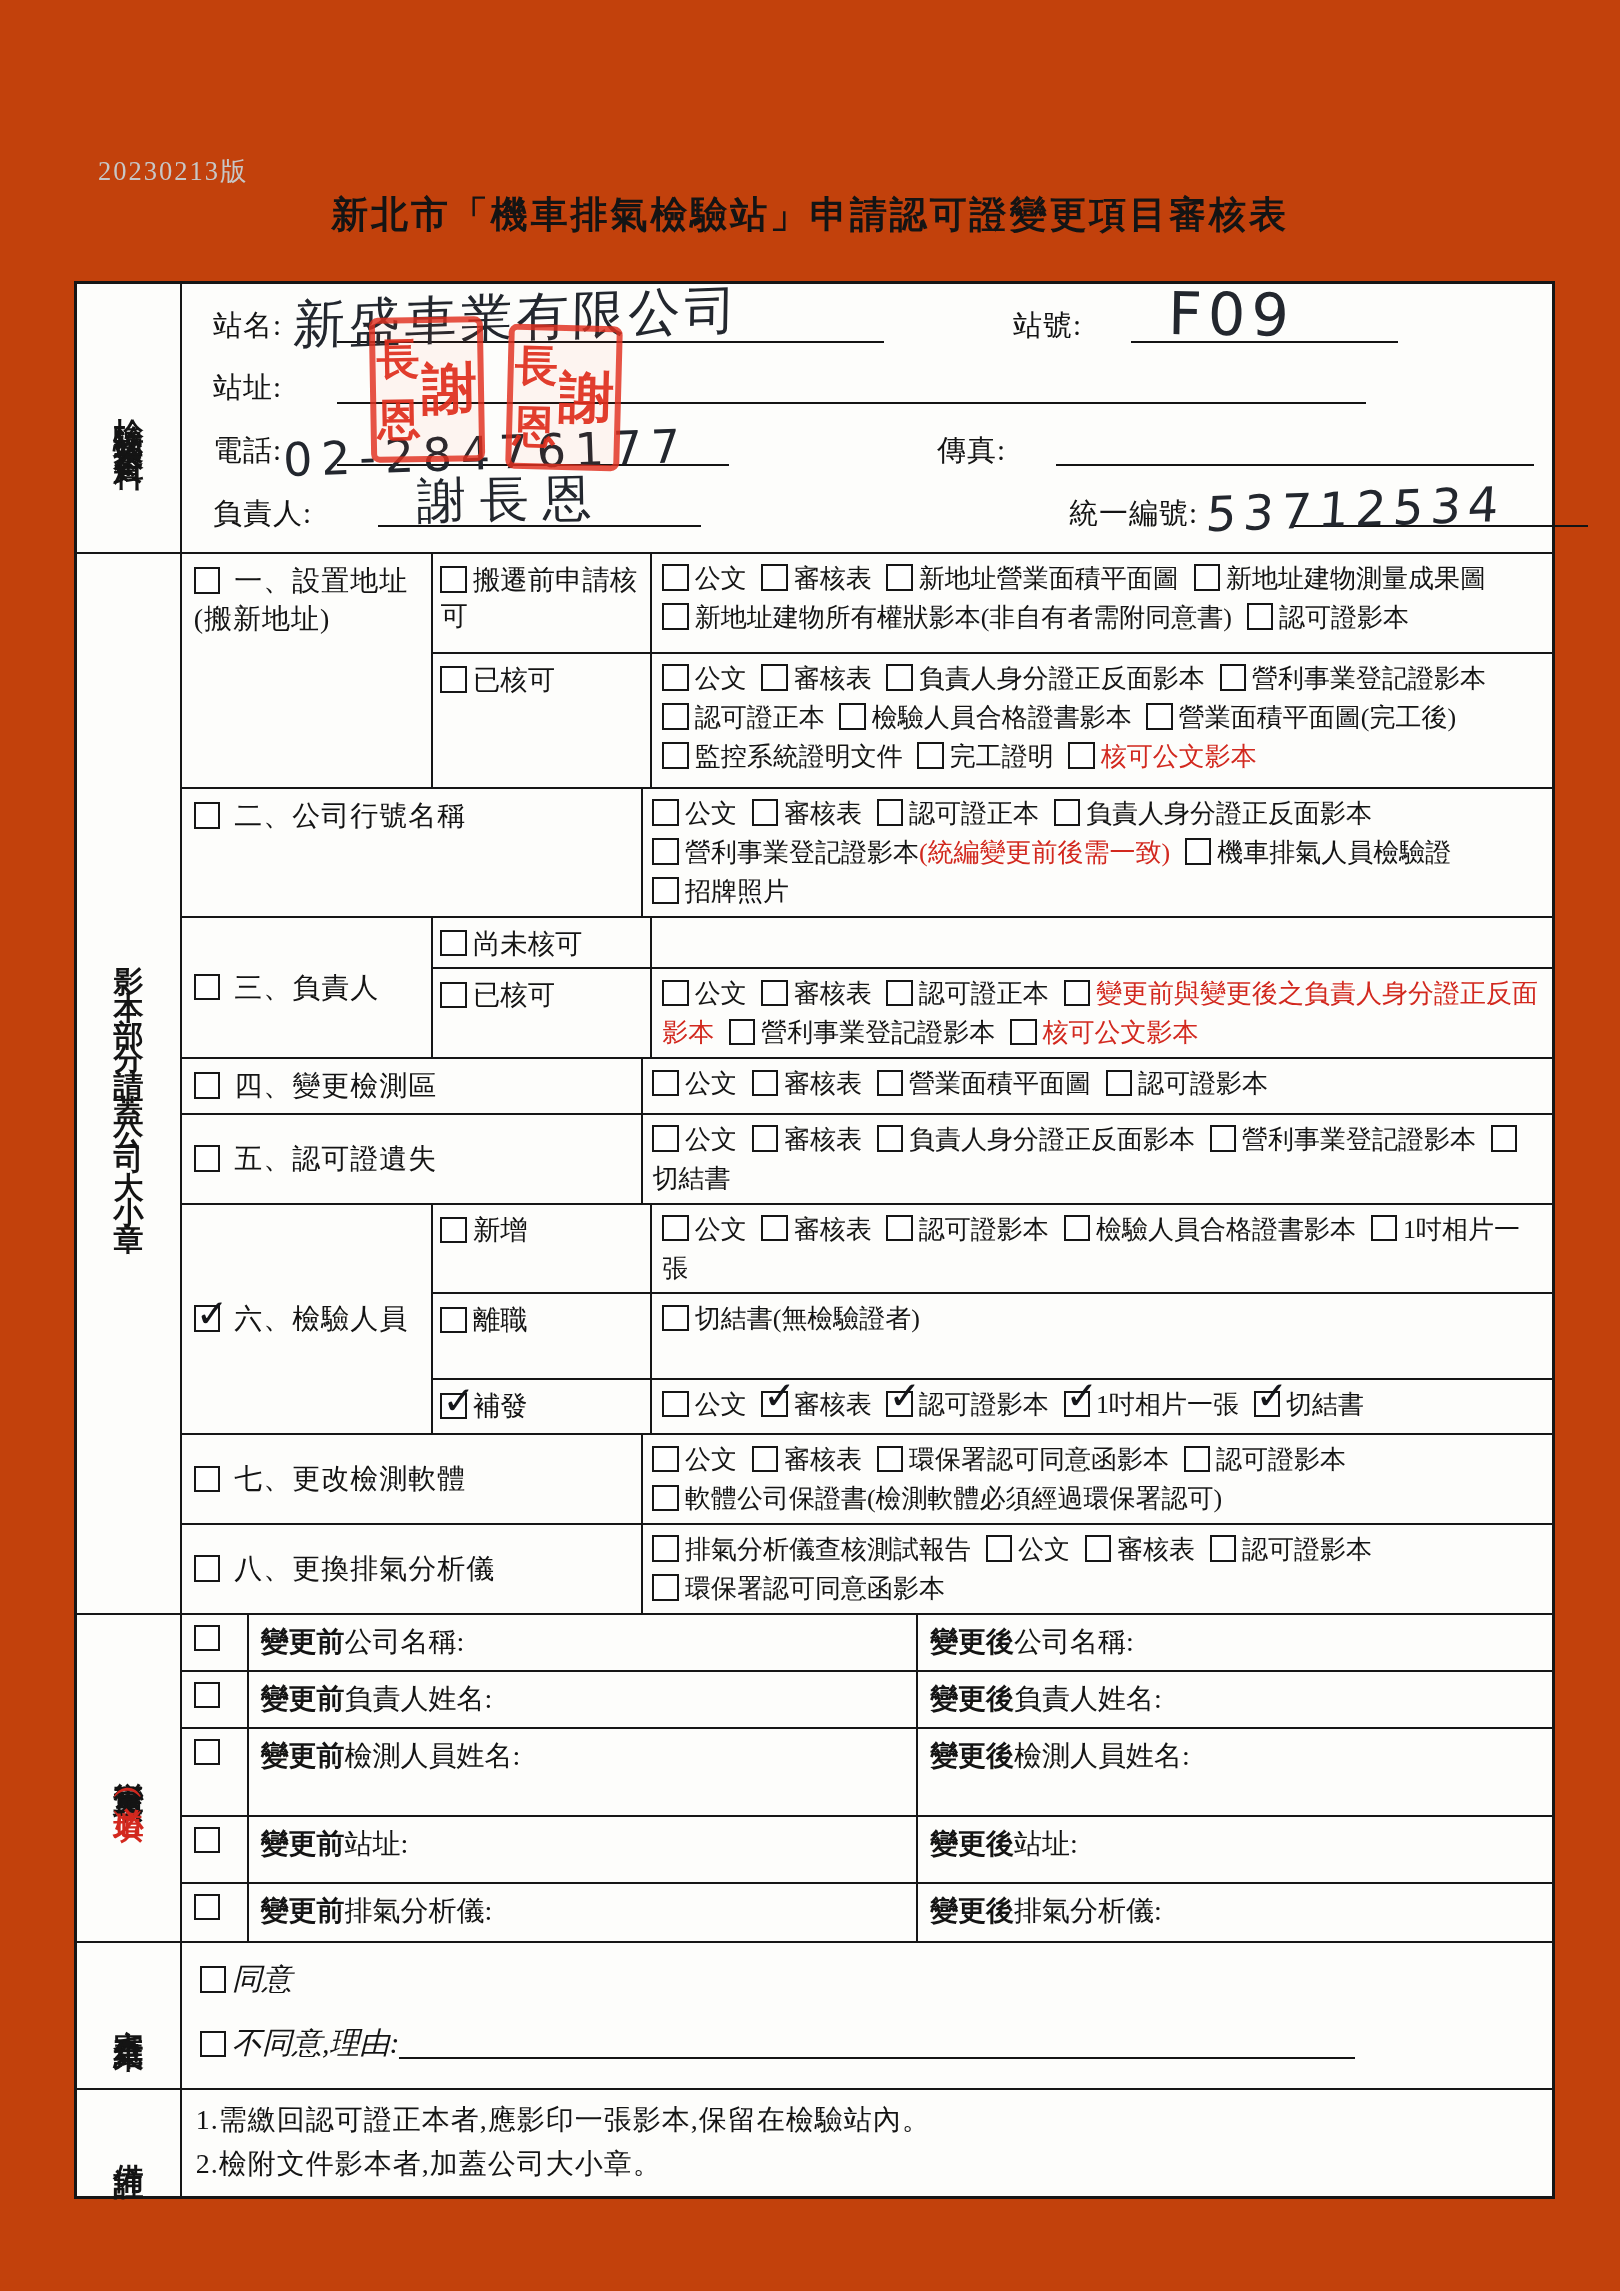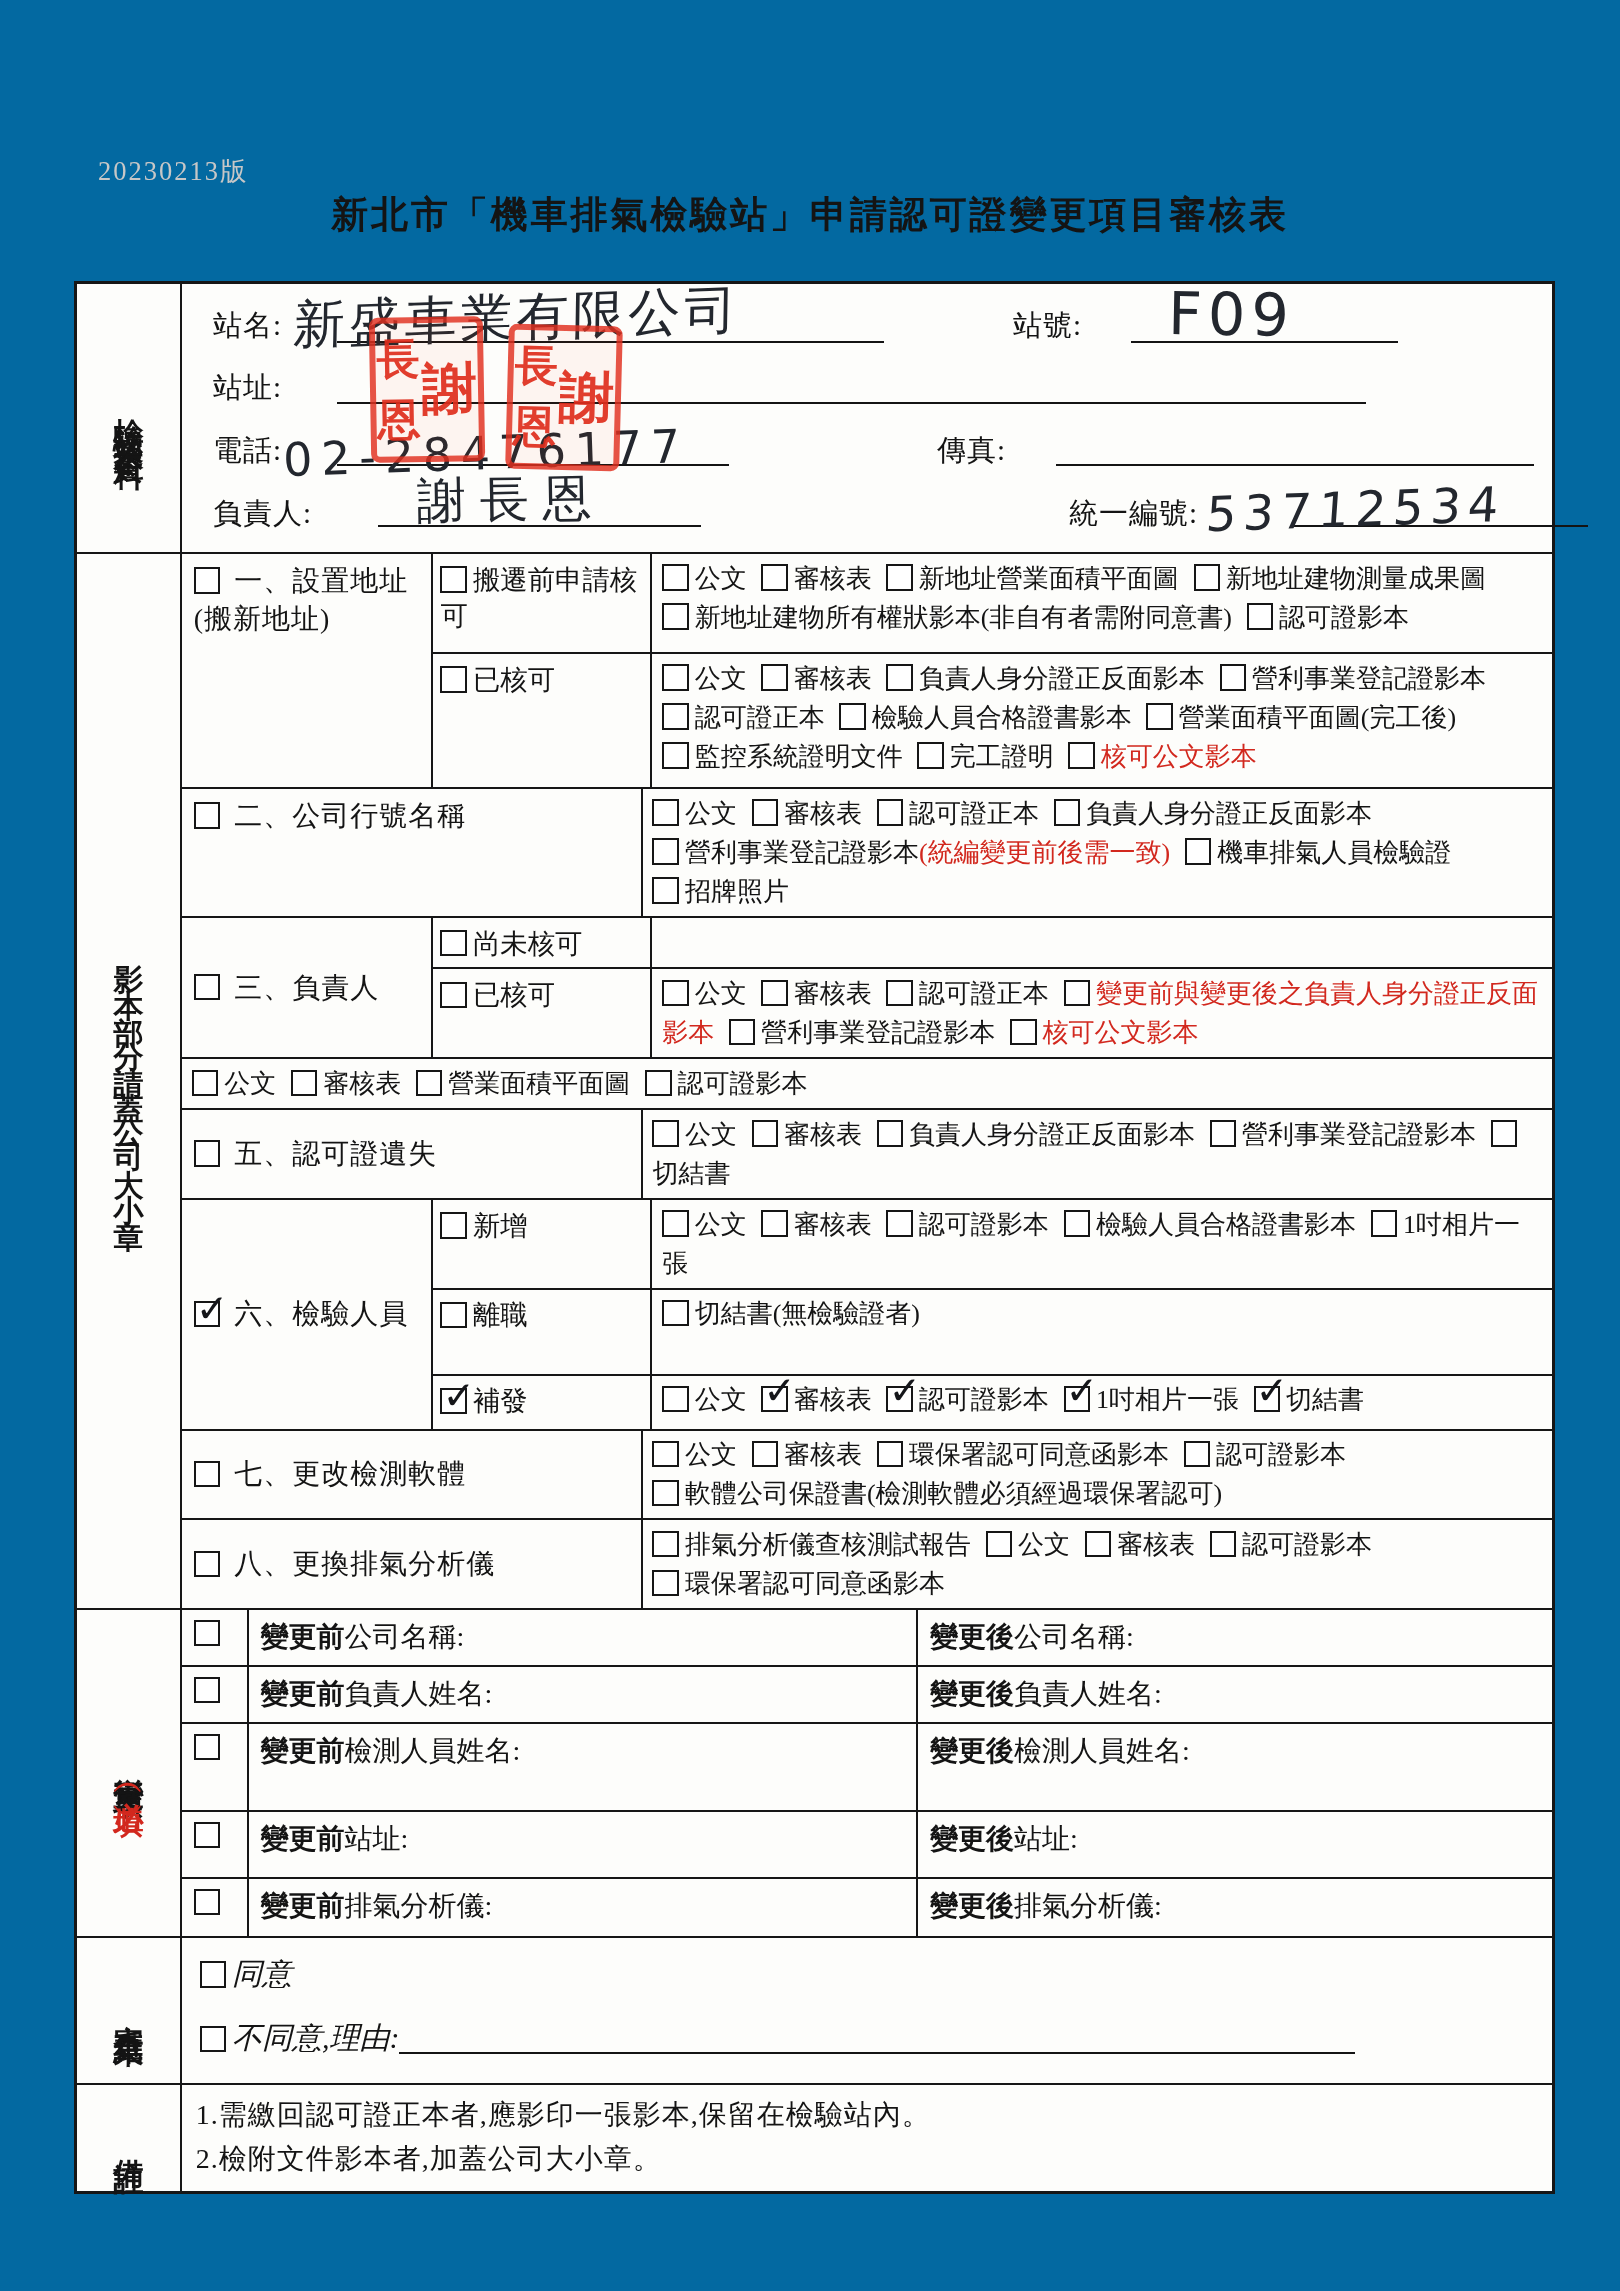--- a/index.html
+++ b/index.html
@@ -1,16 +1,16 @@
 <!DOCTYPE html>
 <html><head>
 <meta charset="utf-8">
 <style>
   html,body{margin:0;padding:0;background:#e8e8e8;}
-  .page{position:relative;width:1620px;height:2292px;background:#0369a1;margin:0 auto;
+  .page{position:relative;width:1620px;height:2292px;background:#c2410c;margin:0 auto;
         font-family:"Liberation Serif",serif;color:#141414;overflow:hidden;}
   .watermark{position:absolute;left:98px;top:153px;font-size:26.5px;color:#c7c7c7;letter-spacing:2px;}
   .title{position:absolute;left:0;top:190px;width:100%;text-align:center;font-size:37px;
          font-weight:bold;letter-spacing:2.9px;}
   .form{position:absolute;left:74px;top:281px;width:1475px;border:3.9px solid #161616;background:#fdfdfb;}
   .sec{display:flex;border-top:2.9px solid #161616;}
   .sec:first-child{border-top:none;}
   .sec-head{flex:0 0 103px;border-right:2.9px solid #161616;display:flex;align-items:center;
             justify-content:center;writing-mode:vertical-rl;text-orientation:upright;
             font-size:30px;font-weight:bold;line-height:1;}
@@ -168,20 +168,23 @@
               </div>
               <div class="subrow" style="min-height: 86px;">
                 <div class="sub-cell"><span class="cb"></span><span>已核可</span></div>
                 <div class="docs-cell">
                   <div class="doc-line"><span class="doc"><span class="cb"></span><span>公文</span></span><span class="doc"><span class="cb"></span><span>審核表</span></span><span class="doc"><span class="cb"></span><span>認可證正本</span></span><span class="doc"><span class="cb"></span><span class="red">變更前與變更後之負責人身分證正反面影本</span></span><span class="doc"><span class="cb"></span><span>營利事業登記證影本</span></span><span class="doc"><span class="cb"></span><span class="red">核可公文影本</span></span></div>
                 </div>
               </div>
             </div>
           </div>
           <div class="item-row" style="min-height: 45px;">
+            <div class="item-cell wide">
+              <div><span class="cb"></span><span> 四、變更檢測區</span></div>
+            </div>
             <div class="docs-cell">
               <div class="doc-line"><span class="doc"><span class="cb"></span><span>公文</span></span><span class="doc"><span class="cb"></span><span>審核表</span></span><span class="doc"><span class="cb"></span><span>營業面積平面圖</span></span><span class="doc"><span class="cb"></span><span>認可證影本</span></span></div>
             </div>
           </div>
           <div class="item-row" style="min-height: 55px;">
             <div class="item-cell wide">
               <div><span class="cb"></span><span> 五、認可證遺失</span></div>
             </div>
             <div class="docs-cell">
               <div class="doc-line"><span class="doc"><span class="cb"></span><span>公文</span></span><span class="doc"><span class="cb"></span><span>審核表</span></span><span class="doc"><span class="cb"></span><span>負責人身分證正反面影本</span></span><span class="doc"><span class="cb"></span><span>營利事業登記證影本</span></span><span class="doc"><span class="cb"></span><span>切結書</span></span></div>

